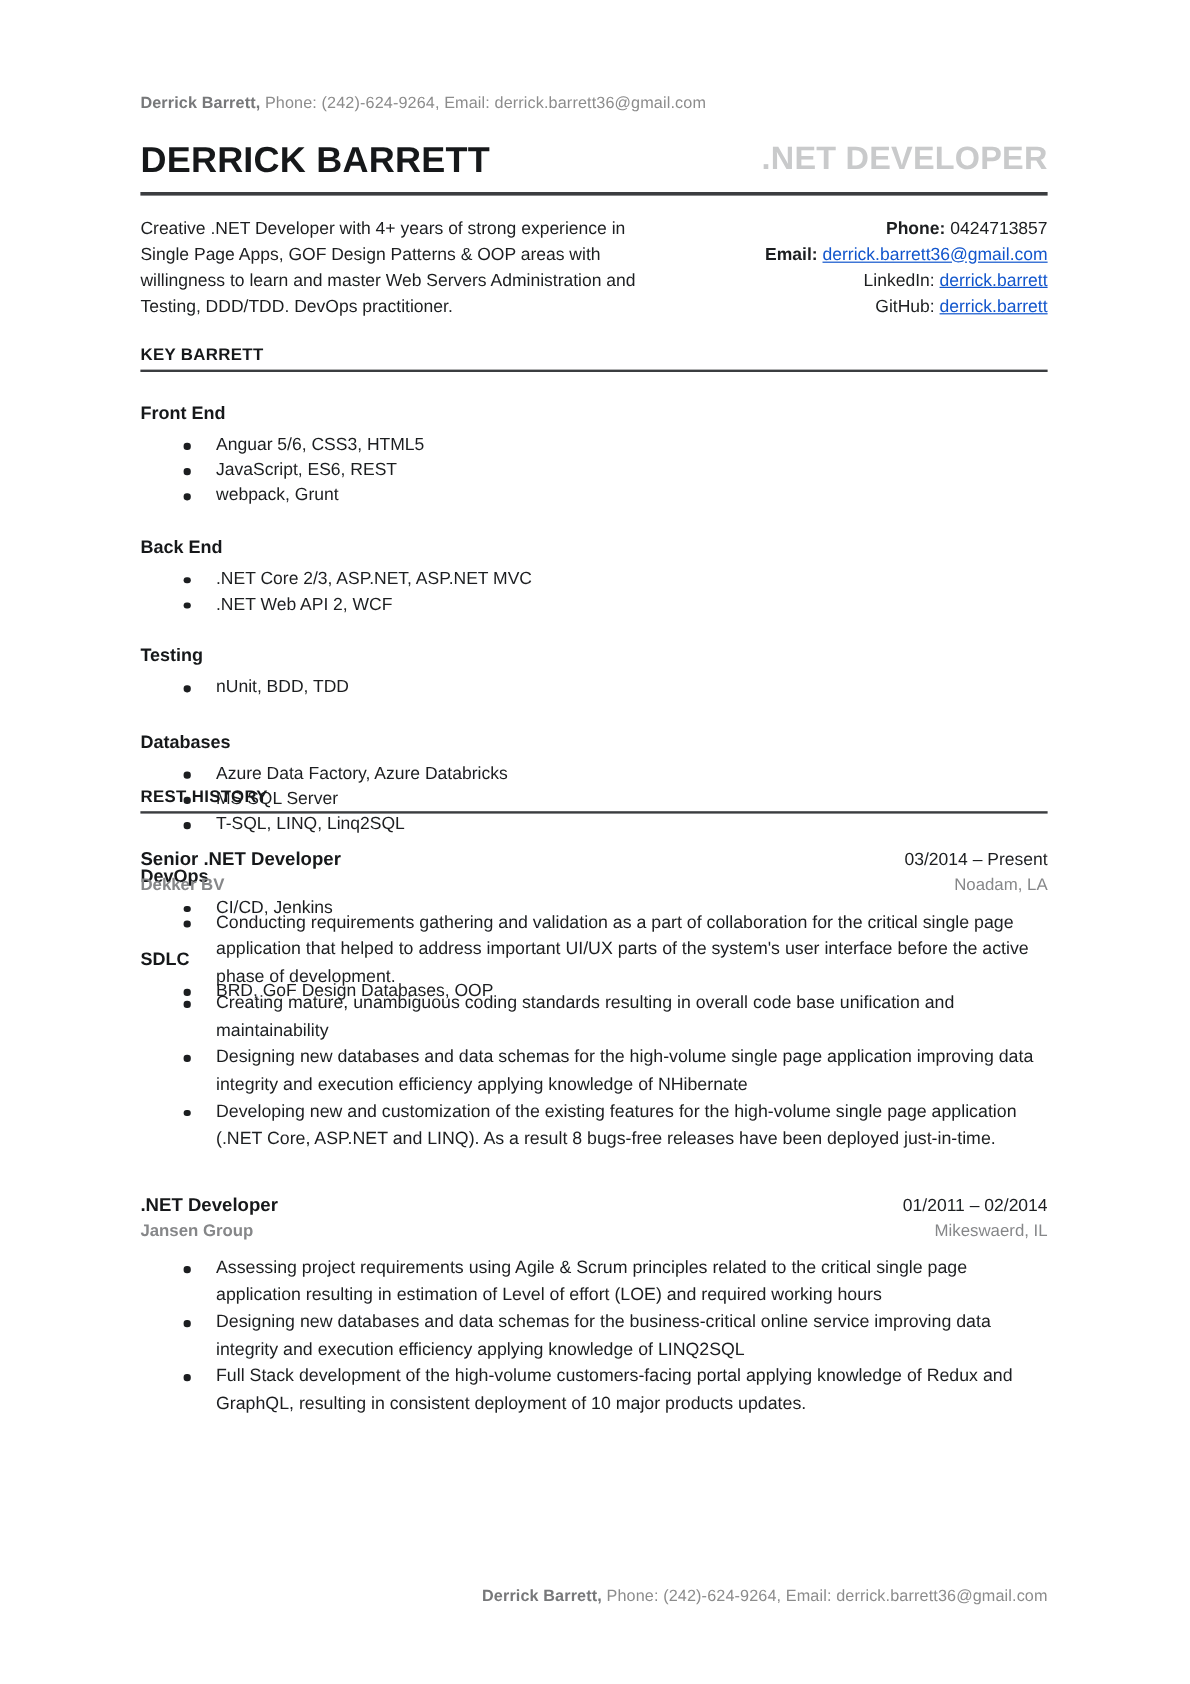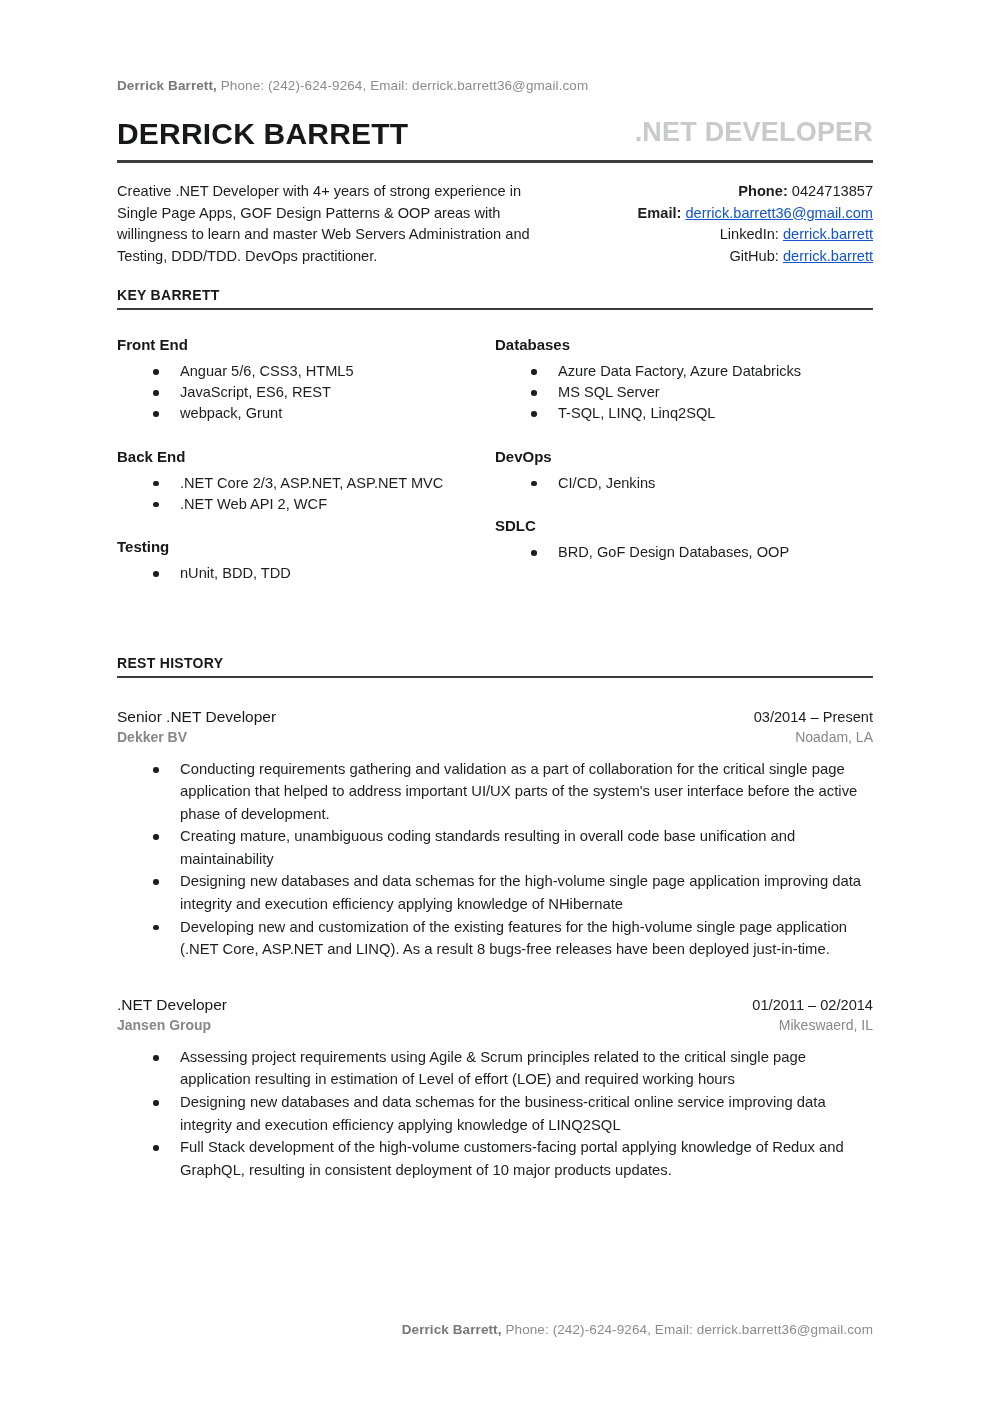--- a/index.html
+++ b/index.html
@@ -122,20 +122,21 @@
   .rule-thin {
     width: 100%;
     height: 2px;
     background: #3b3d40;
   }
 
   
   .skills-wrap {
     display: flex;
     justify-content: space-between;
+    flex-direction: column;
   }
   .skills-col { width: 378px; }
   .skill-group-title {
     font-size: 15px;
     font-weight: bold;
     color: #16181a;
     margin-top: 24px;
   }
   .skills-col .skill-group:first-child .skill-group-title { margin-top: 26px; }
   ul.bul {
@@ -164,21 +165,21 @@
 
   
   .job { margin-top: 30px; }
   .job-line {
     display: flex;
     justify-content: space-between;
     align-items: baseline;
   }
   .job-title {
     font-size: 15.5px;
-    font-weight: normal;
+    font-weight: bold;
     color: #16181a;
   }
   .job-dates {
     font-size: 14.6px;
     color: #1c1e20;
   }
   .job-line.sub { margin-top: 3px; }
   .job-company {
     font-size: 14px;
     font-weight: bold;

